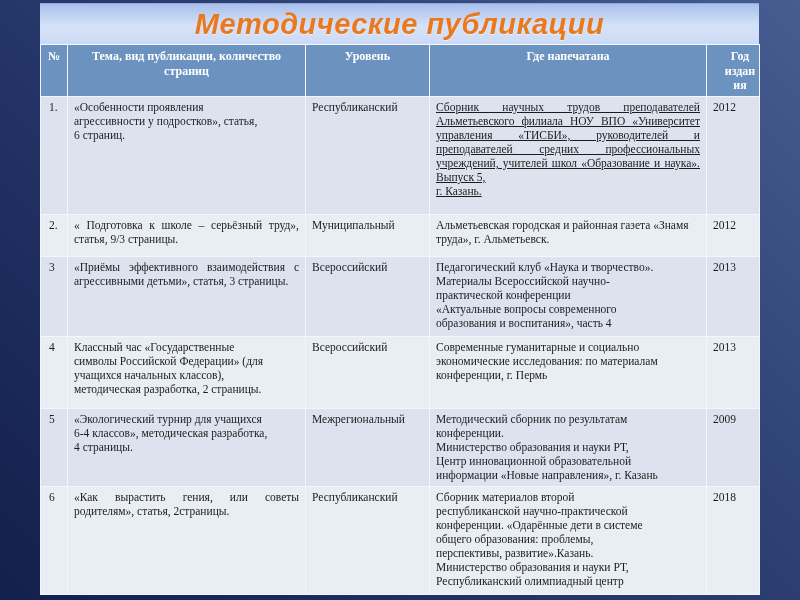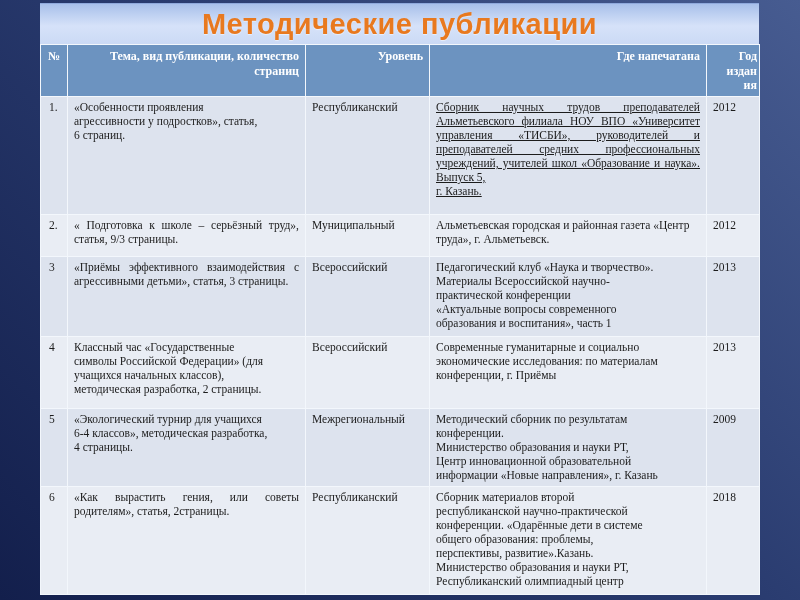--- a/index.html
+++ b/index.html
@@ -28,21 +28,21 @@
   }
   .title-band{
     height:41px;
     background:linear-gradient(180deg,var(--band-top) 0%,var(--band-mid) 55%,var(--band-bottom) 100%);
     display:flex;align-items:center;justify-content:center;
     border-top:1px solid #8FA9DC;
   }
   .title-band h1{
     margin:0;
     font-family:"Liberation Sans", sans-serif;
-    font-weight:bold;
+    font-weight:bold;font-style:italic;
     font-size:29px;line-height:1;
     color:var(--title-orange);
     text-shadow:0 1px 1px rgba(255,255,255,0.55);
     letter-spacing:0.5px;
   }
   table.pubs{
     width:719px;border-collapse:collapse;table-layout:fixed;
     font-size:11.5px;color:var(--text);
   }
   .pubs col.c-num{width:27px;}
@@ -52,21 +52,21 @@
   .pubs col.c-year{width:53px;}
   .pubs th,.pubs td{
     border:1.5px solid var(--grid);
     vertical-align:top;
     padding:3px 6px;
     line-height:1.22;
   }
   .pubs thead th{
     background:var(--header-blue);
     color:#FFFFFF;font-weight:bold;font-size:12px;
-    text-align:right;height:50px;padding-top:4px;
+    text-align:center;height:50px;padding-top:4px;
   }
   .pubs thead th.h-num{text-align:center;padding-left:2px;padding-right:2px;}
   .pubs thead th.h-year{overflow-wrap:break-word;word-break:break-word;padding-left:16px;padding-right:2px;}
   .pubs tbody tr:nth-child(odd) td{background:var(--row-odd);}
   .pubs tbody tr:nth-child(even) td{background:var(--row-even);}
   .pubs tbody tr:nth-child(1){height:118px;}
   .pubs tbody tr:nth-child(2){height:42px;}
   .pubs tbody tr:nth-child(3){height:80px;}
   .pubs tbody tr:nth-child(4){height:72px;}
   .pubs tbody tr:nth-child(5){height:78px;}
@@ -110,44 +110,44 @@
 6 страниц.</td>
           <td class="cell-level">Республиканский</td>
           <td class="cell-where">Сборник научных трудов преподавателей Альметьевского филиала НОУ ВПО «Университет управления «ТИСБИ», руководителей и преподавателей средних профессиональных учреждений, учителей школ «Образование и наука». Выпуск 5,
 г. Казань.</td>
           <td class="cell-year">2012</td>
         </tr>
         <tr>
           <td class="cell-num">2.</td>
           <td class="cell-topic">« Подготовка к школе – серьёзный труд», статья, 9/3 страницы.</td>
           <td class="cell-level">Муниципальный</td>
-          <td class="cell-where">Альметьевская городская и районная газета «Центр труда», г. Альметьевск.</td>
+          <td class="cell-where">Альметьевская городская и районная газета «Знамя труда», г. Альметьевск.</td>
           <td class="cell-year">2012</td>
         </tr>
         <tr>
           <td class="cell-num">3</td>
           <td class="cell-topic">«Приёмы эффективного взаимодействия с агрессивными детьми», статья, 3 страницы.</td>
           <td class="cell-level">Всероссийский</td>
           <td class="cell-where">Педагогический клуб «Наука и творчество».
 Материалы Всероссийской научно-
 практической конференции
 «Актуальные вопросы современного
-образования и воспитания», часть 1</td>
+образования и воспитания», часть 4</td>
           <td class="cell-year">2013</td>
         </tr>
         <tr>
           <td class="cell-num">4</td>
           <td class="cell-topic">Классный час «Государственные
 символы Российской Федерации» (для
 учащихся начальных классов),
 методическая разработка, 2 страницы.</td>
           <td class="cell-level">Всероссийский</td>
           <td class="cell-where">Современные гуманитарные и социально
 экономические исследования: по материалам
-конференции, г. Приёмы</td>
+конференции, г. Пермь</td>
           <td class="cell-year">2013</td>
         </tr>
         <tr>
           <td class="cell-num">5</td>
           <td class="cell-topic">«Экологический турнир для учащихся
 6-4 классов», методическая разработка,
 4 страницы.</td>
           <td class="cell-level">Межрегиональный</td>
           <td class="cell-where">Методический сборник по результатам
 конференции.

